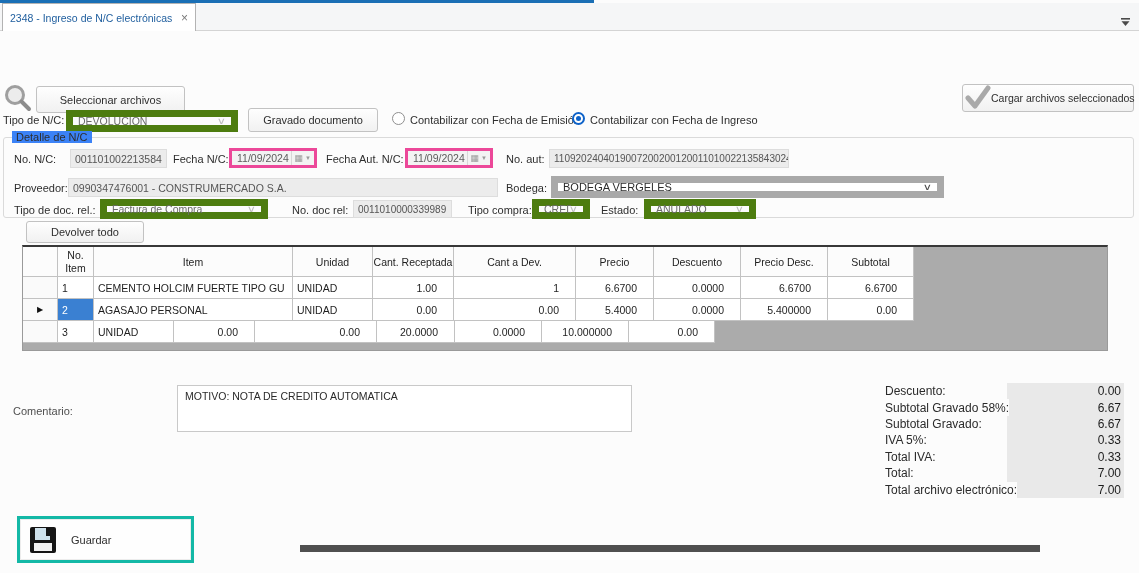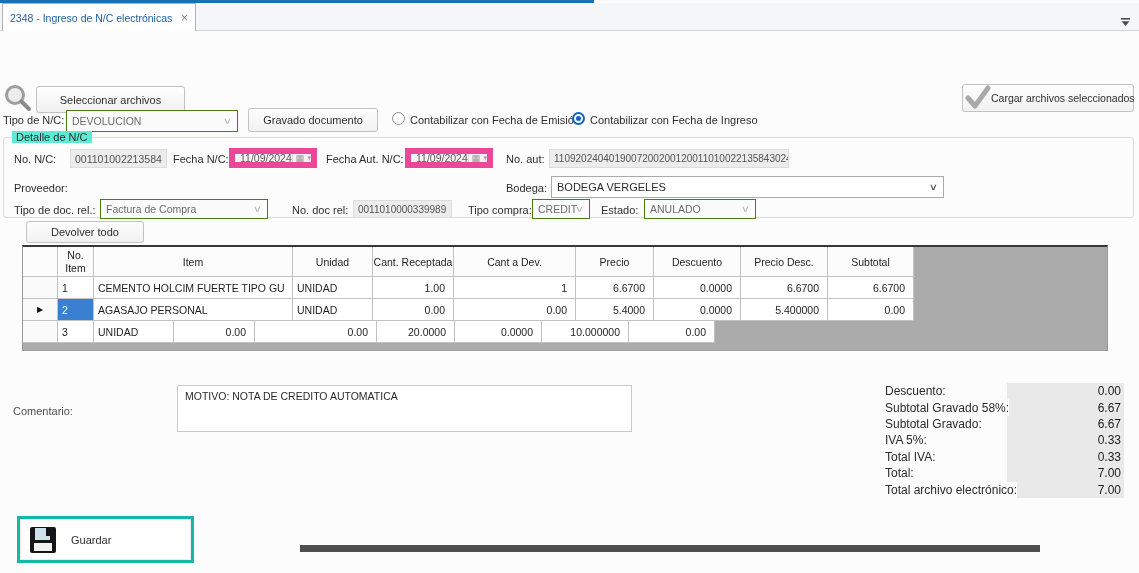--- a/index.html
+++ b/index.html
@@ -17,42 +17,42 @@
 
   
   .btn{border:1px solid #c2c2c2;background:linear-gradient(#fefefe,#f1f1f1);border-radius:3px;display:flex;align-items:center;justify-content:center;font-size:11px;color:#2e2e2e;box-sizing:border-box;white-space:nowrap;}
   .search-icon{left:2px;top:83px;}
   .btn-select{left:36px;top:86px;width:149px;height:27px;}
   .path-field{left:190px;top:87px;width:765px;height:24px;background:#f1f1f1;font-size:11px;color:#3c3c3c;line-height:24px;padding:0 6px;box-sizing:border-box;white-space:nowrap;overflow:hidden;}
   .btn-load{left:962px;top:84px;width:172px;height:28px;justify-content:flex-start;padding-left:2px;font-size:10.5px;}
 
   .lbl{font-size:11px;color:#2e2e2e;white-space:nowrap;}
   .lbl-tipo{left:3px;top:114px;}
-  .combo{border:1px solid #4d7c0f;background:#fbfbfb;box-sizing:border-box;display:flex;align-items:center;}
+  .combo{border:7px solid #4d7c0f;background:#fbfbfb;box-sizing:border-box;display:flex;align-items:center;}
   .combo .ctext{font-size:10.5px;color:#6b6b6b;padding-left:5px;flex:1;white-space:nowrap;overflow:hidden;}
   .combo .arrow{font-size:9px;color:#bdbdbd;padding-right:5px;transform:scaleX(1.4);}
   .combo.enabled{background:#fff;border-color:#a9a9a9;}
   .combo.enabled .ctext{color:#2b2b2b;font-size:11px;}
   .combo.enabled .arrow{color:#4a4a4a;}
   .combo-tipo{left:66px;top:110px;width:172px;height:22px;}
   .btn-ingresar{left:248px;top:108px;width:130px;height:24px;}
   .radio{width:13px;height:13px;border-radius:50%;background:#fff;border:1px solid #8f8f8f;box-sizing:border-box;}
   .radio-emision{left:392px;top:112px;}
   .lbl-emision{left:410px;top:114px;}
   .radio-ingreso{left:572px;top:112px;border:2px solid #0d62c9;}
   .radio-ingreso::after{content:"";position:absolute;left:2px;top:2px;width:5px;height:5px;border-radius:50%;background:#0d62c9;}
   .lbl-ingreso{left:590px;top:114px;}
 
   
   .groupbox{left:3px;top:137px;width:1131px;height:81px;border:1px solid #dadada;border-radius:3px;box-sizing:border-box;}
-  .group-legend{left:12px;top:131px;background:#5eead4;padding:0 4px;font-size:11px;color:#2e2e2e;}
+  .group-legend{left:12px;top:131px;background:#3b82f6;padding:0 4px;font-size:11px;color:#2e2e2e;}
   .tfield{background:#ececec;border:1px solid #dddddd;box-sizing:border-box;font-size:10.5px;color:#555;white-space:nowrap;overflow:hidden;display:flex;align-items:center;padding:0 4px;}
   .lbl-nonc{left:14px;top:153px;}      .f-nonc{left:70px;top:149px;width:97px;height:19px;}
   .lbl-fechanc{left:173px;top:153px;}
-  .dcombo{background:#f3f3f3;border:6px solid #ec4899;box-sizing:border-box;display:flex;align-items:center;}
+  .dcombo{background:#f3f3f3;border:3px solid #ec4899;box-sizing:border-box;display:flex;align-items:center;}
   .dtext{flex:1;font-size:10.5px;color:#5c5c5c;padding-left:5px;white-space:nowrap;}
   .dicons{display:flex;align-items:center;border-left:1px solid #d7d7d7;height:100%;padding:0 3px;gap:2px;}
   .cal{font-size:9px;color:#9a9a9a;}  .dd{font-size:6px;color:#9a9a9a;}
   .d-fechanc{left:229px;top:148px;width:88px;height:20px;}
   .lbl-fechaaut{left:326px;top:153px;} .d-fechaaut{left:405px;top:148px;width:88px;height:20px;}
   .lbl-noaut{left:506px;top:153px;}    .f-noaut{left:549px;top:149px;width:240px;height:19px;font-size:10px;}
   .lbl-proveedor{left:14px;top:182px;} .f-proveedor{left:68px;top:178px;width:430px;height:19px;}
   .lbl-bodega{left:506px;top:182px;}   .combo-bodega{left:551px;top:176px;width:393px;height:22px;}
   .lbl-tipodoc{left:14px;top:204px;}   .combo-tipodoc{left:100px;top:199px;width:168px;height:20px;}
   .lbl-nodoc{left:292px;top:204px;}    .f-nodoc{left:353px;top:200px;width:99px;height:18px;font-size:10px;}
@@ -63,21 +63,21 @@
 
   
   .grid{left:22px;top:245px;width:1086px;height:106px;background:#ababab;border-top:2px solid #383838;border-left:1px solid #9a9a9a;border-right:1px solid #9a9a9a;border-bottom:1px solid #9a9a9a;box-sizing:border-box;font-size:10.5px;color:#1e1e1e;}
   .g-row{display:flex;height:22px;}
   .g-head{height:30px;}
   .gc{box-sizing:border-box;border-right:1px solid #c2c2c2;border-bottom:1px solid #c2c2c2;background:#fff;display:flex;align-items:center;overflow:hidden;white-space:nowrap;}
   .g-head .gc{background:#fcfcfc;justify-content:center;text-align:center;}
   .c0{width:35px;background:#fafafa;justify-content:center;}
   .c1{width:36px}.c2{width:199px}.c3{width:80px}.c4{width:81px}.c5{width:122px}
   .c6{width:78px}.c7{width:87px}.c8{width:87px}.c9{width:86px}
-  .tl{padding-left:4px}.tr{justify-content:flex-end;padding-right:8px}
+  .tl{padding-left:4px}.tr{justify-content:flex-end;padding-right:16px}
   .pre{white-space:pre-line;line-height:1.15;}
   .sel-cell{background:#3a80d2;color:#fff;}
   .row-arrow{font-size:8px;color:#111;}
 
   
   .lbl-comentario{left:13px;top:405px;color:#4f4f4f;}
   .comment-box{left:177px;top:385px;width:455px;height:47px;background:#fff;border:1px solid #c9c9c9;box-sizing:border-box;font-size:10.5px;color:#2a2a2a;padding:4px 7px;}
   .totales{left:843px;top:383px;width:281px;height:115px;display:flex;flex-direction:column;}
   .t-row{flex:1;display:flex;align-items:center;margin-left:42px;}
   .t-label{flex:1;font-size:12px;color:#2b2b2b;white-space:nowrap;}
@@ -162,20 +162,21 @@
     <span class="dtext">11/09/2024</span>
     <span class="dicons">
       <span class="cal">▦</span>
       <span class="dd">▼</span>
     </span>
   </div>
   <span class="abs lbl lbl-noaut">No. aut:</span>
   <div class="abs tfield f-noaut">1109202404019007200200120011010022135843024</div>
 
   <span class="abs lbl lbl-proveedor">Proveedor:</span>
+  <div class="abs tfield f-proveedor">0990347476001 - CONSTRUMERCADO S.A.</div>
   <span class="abs lbl lbl-bodega">Bodega:</span>
   <div class="abs combo enabled combo-bodega">
     <span class="ctext">BODEGA VERGELES</span>
     <span class="arrow">∨</span>
   </div>
 
   <span class="abs lbl lbl-tipodoc">Tipo de doc. rel.:</span>
   <div class="abs combo combo-tipodoc">
     <span class="ctext">Factura de Compra</span>
     <span class="arrow">∨</span>

